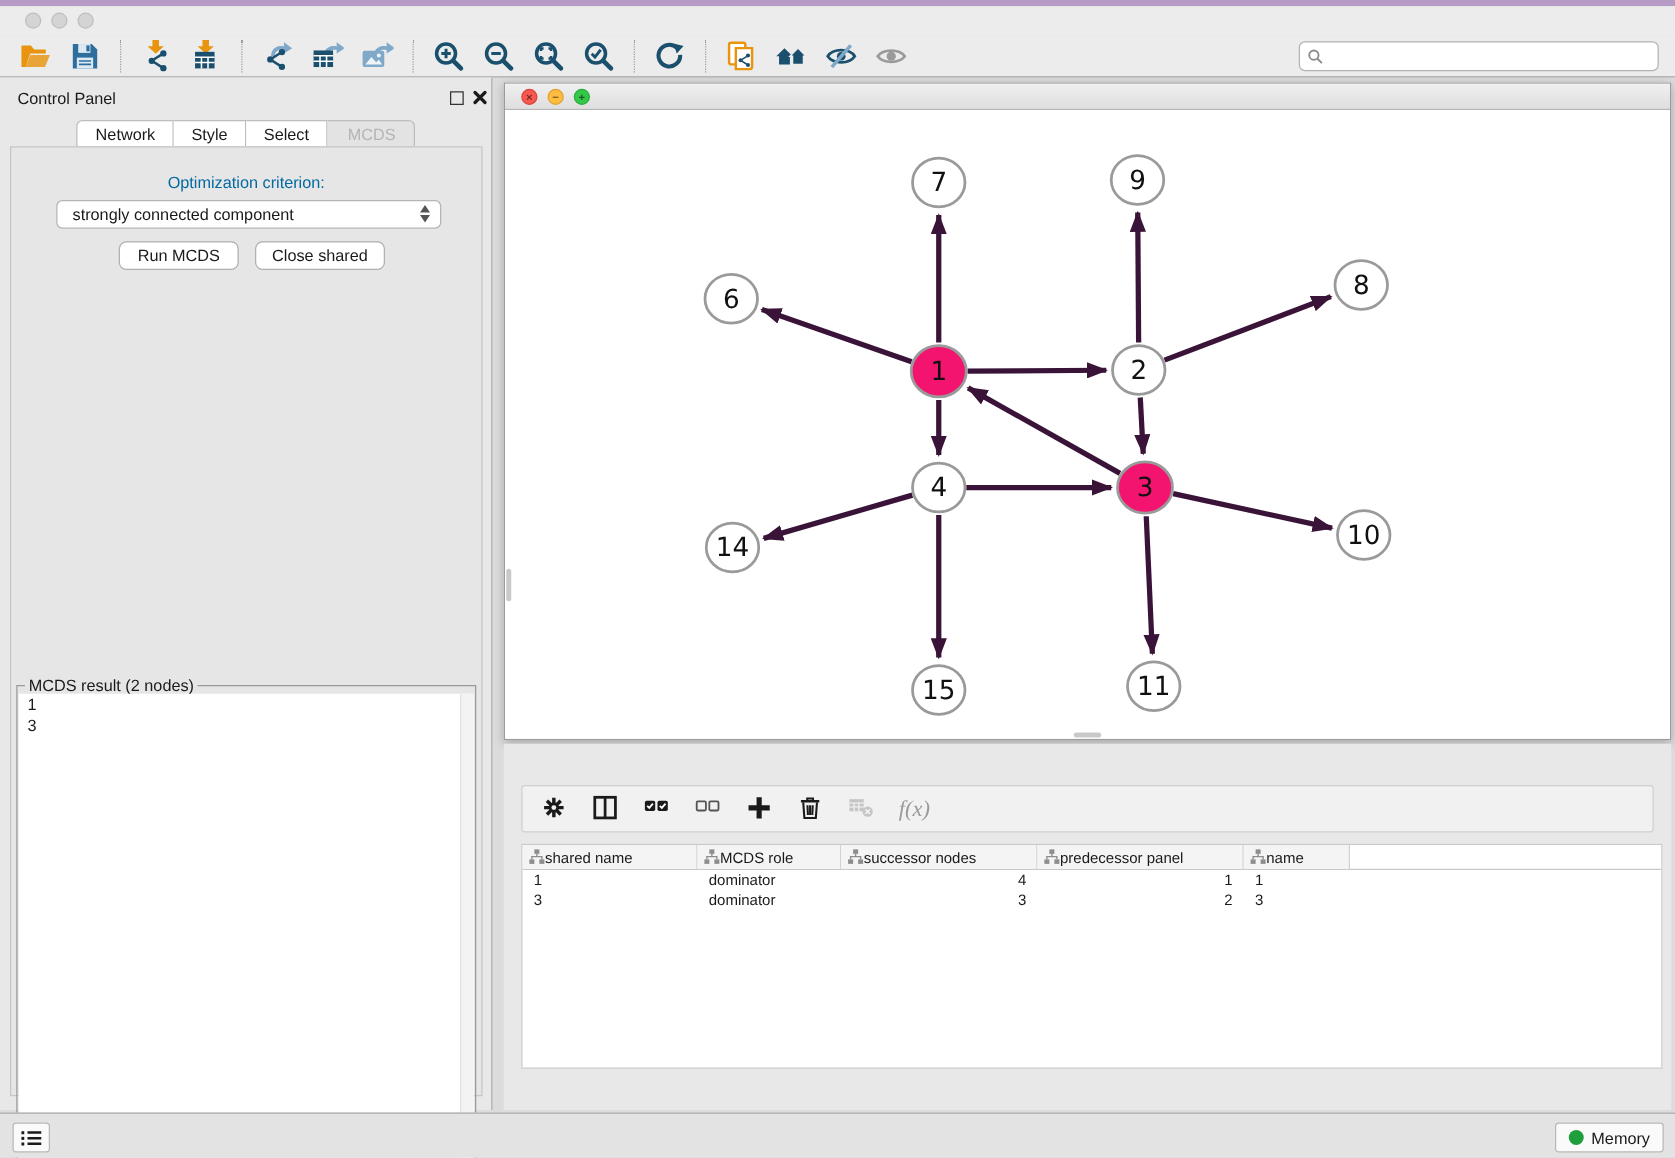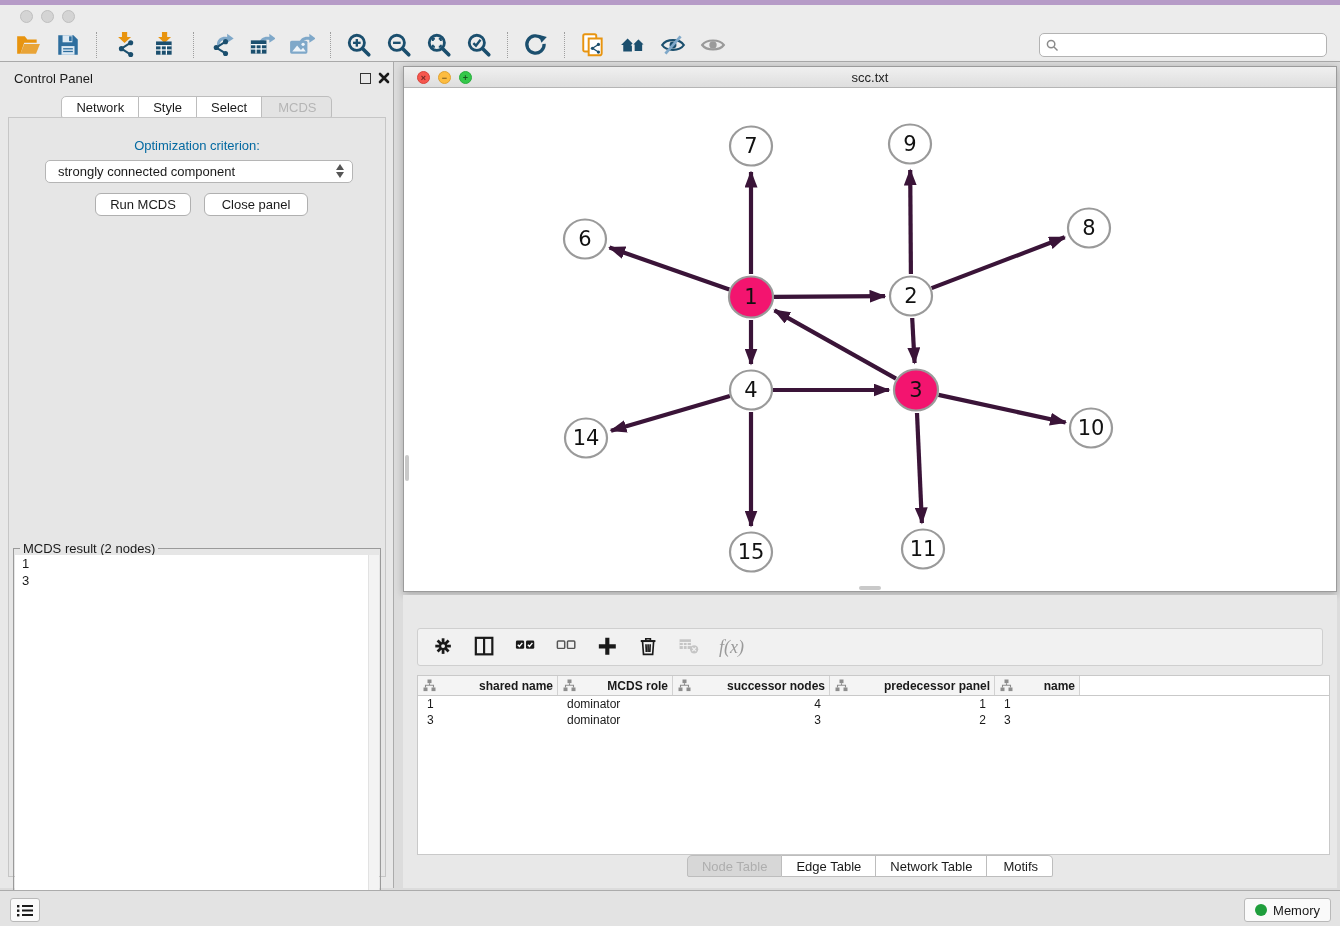--- a/index.html
+++ b/index.html
@@ -60,21 +60,21 @@
   
   #table-panel { left:403px; top:595px; width:934px; height:293px; background:#e8e8e8; }
   #tp-toolbar { position:absolute; left:14px; top:33px; width:906px; height:38px; background:#f1f1f1; border:1px solid #cfcfcf; border-radius:3px; display:flex; align-items:center; gap:17px; padding-left:14px; }
   .tp-icon { width:24px; height:24px; display:flex; align-items:center; justify-content:center; }
   .tp-icon.disabled { opacity:.42; }
   #fx-label { font-family:"Liberation Serif","DejaVu Serif",serif; font-style:italic; font-size:18px; color:#9a9a9a; }
   #tp-table { position:absolute; left:14px; top:80px; width:913px; height:180px; background:#fff; border:1px solid #c9c9c9; overflow:hidden; }
   #tp-header { display:flex; height:20px; border-bottom:1px solid #c9c9c9; }
   .th { background:#f4f4f4; border-right:1px solid #d2d2d2; display:flex; align-items:center; font-size:12px; }
   .th .tree { margin-left:5px; }
-  .th .lbl { flex:1; text-align:right; padding-right:4px;font-weight:bold; }
+  .th .lbl { flex:1; text-align:left; padding-right:4px; }
   .tr { display:flex; height:16px; }
   .td { font-size:12px; line-height:16px; padding:0 9px; white-space:nowrap; overflow:hidden; }
   #tp-tabs { position:absolute; left:0; bottom:11px; width:100%; display:flex; justify-content:center; }
 
   
   #statusbar { left:0; top:890px; width:1340px; height:36px; background:#e3e3e3; border-top:1px solid #ababab; }
   .sb-btn { position:absolute; top:7px; height:24px; background:#fafafa; border:1px solid #b9b9b9; border-radius:3px; display:flex; align-items:center; justify-content:center; gap:6px; font-size:13px; }
   #list-btn { left:10px; width:30px; }
   #memory-btn { right:9px; padding:0 10px; }
   #memory-dot { width:12px; height:12px; border-radius:50%; background:#1f9e3c; }
@@ -306,40 +306,39 @@
   <div id="cp-content">
     <div id="opt-label">Optimization criterion:</div>
     <div id="opt-select">
       <span>strongly connected component</span>
       <span class="spinner">
           <span class="tri-up"></span>
           <span class="tri-dn"></span>
         </span>
     </div>
     <div class="cp-btn" id="run-btn">Run MCDS</div>
-    <div class="cp-btn" id="close-btn">Close panel</div>
+    <div class="cp-btn" id="close-btn">Close shared</div>
     <div id="result-box">
       <span id="result-legend">MCDS result (2 nodes)</span>
       <div id="result-area">
         <div id="result-lines">
             <div class="result-line">1</div>
             <div class="result-line">3</div>
           </div>
         <div class="scroll"></div>
       </div>
     </div>
   </div>
 </div>
 
 <div class="abs" id="net-window">
   <div id="net-titlebar">
     <span class="nt-dot" style="left:13px;background:#f6574e;border:1px solid #d8443c">×</span>
     <span class="nt-dot" style="left:34px;background:#fdbc40;border:1px solid #dfa233">−</span>
     <span class="nt-dot" style="left:55px;background:#34c84a;border:1px solid #2aad3e">+</span>
-    <div class="title">scc.txt</div>
   </div>
   <div id="net-canvas">
     <svg id="graph-svg" width="932" height="503" viewBox="0 0 932 503">
         <defs>
           <marker id="arr" markerWidth="17" markerHeight="13" refX="15.5" refY="6.5" orient="auto" markerUnits="userSpaceOnUse">
             <path d="M0,0 L17,6.5 L0,13 Z" fill="#3A1438"></path>
           </marker>
         </defs>
         <line x1="347.0" y1="186.0" x2="347.0" y2="84.0" stroke="#3A1438" stroke-width="4.2" marker-end="url(#arr)"></line>
         <line x1="325.3" y1="201.4" x2="205.5" y2="159.6" stroke="#3A1438" stroke-width="4.2" marker-end="url(#arr)"></line>
@@ -560,26 +559,20 @@
         </div>
         <div class="tr">
           <div class="td" style="width: 140px; text-align: left;">3</div>
           <div class="td" style="width: 115px; text-align: left;">dominator</div>
           <div class="td" style="width: 157px; text-align: right;">3</div>
           <div class="td" style="width: 165px; text-align: right;">2</div>
           <div class="td" style="width: 85px; text-align: left;">3</div>
         </div>
       </div>
   </div>
-  <div id="tp-tabs">
-      <div class="tab active" style="background: rgb(215, 215, 215); color: rgb(174, 174, 174);">Node Table</div>
-      <div class="tab">Edge Table</div>
-      <div class="tab">Network Table</div>
-      <div class="tab">Motifs</div>
-    </div>
 </div>
 
 <div class="abs" id="statusbar">
   <div class="sb-btn" id="list-btn">
     <svg width="17" height="15" viewBox="0 0 17 15">
       <g stroke="#1a1a1a" stroke-width="2">
           <line x1="5" y1="3" x2="16" y2="3"></line>
           <line x1="5" y1="7.5" x2="16" y2="7.5"></line>
           <line x1="5" y1="12" x2="16" y2="12"></line>
         </g>

